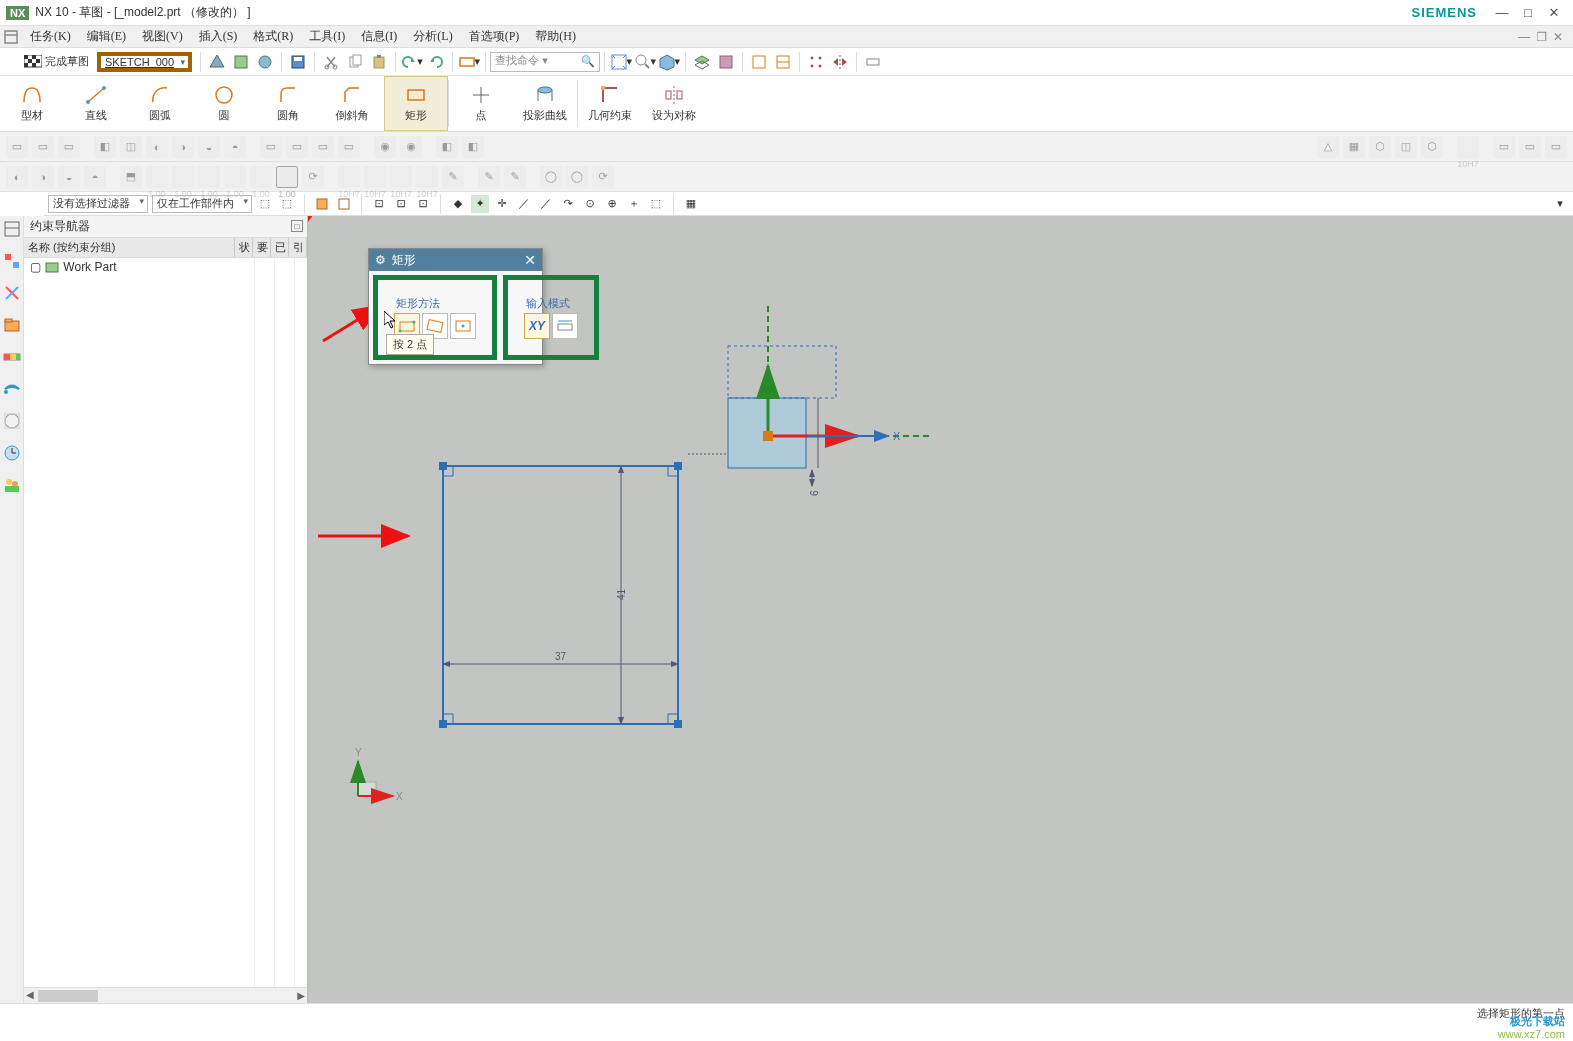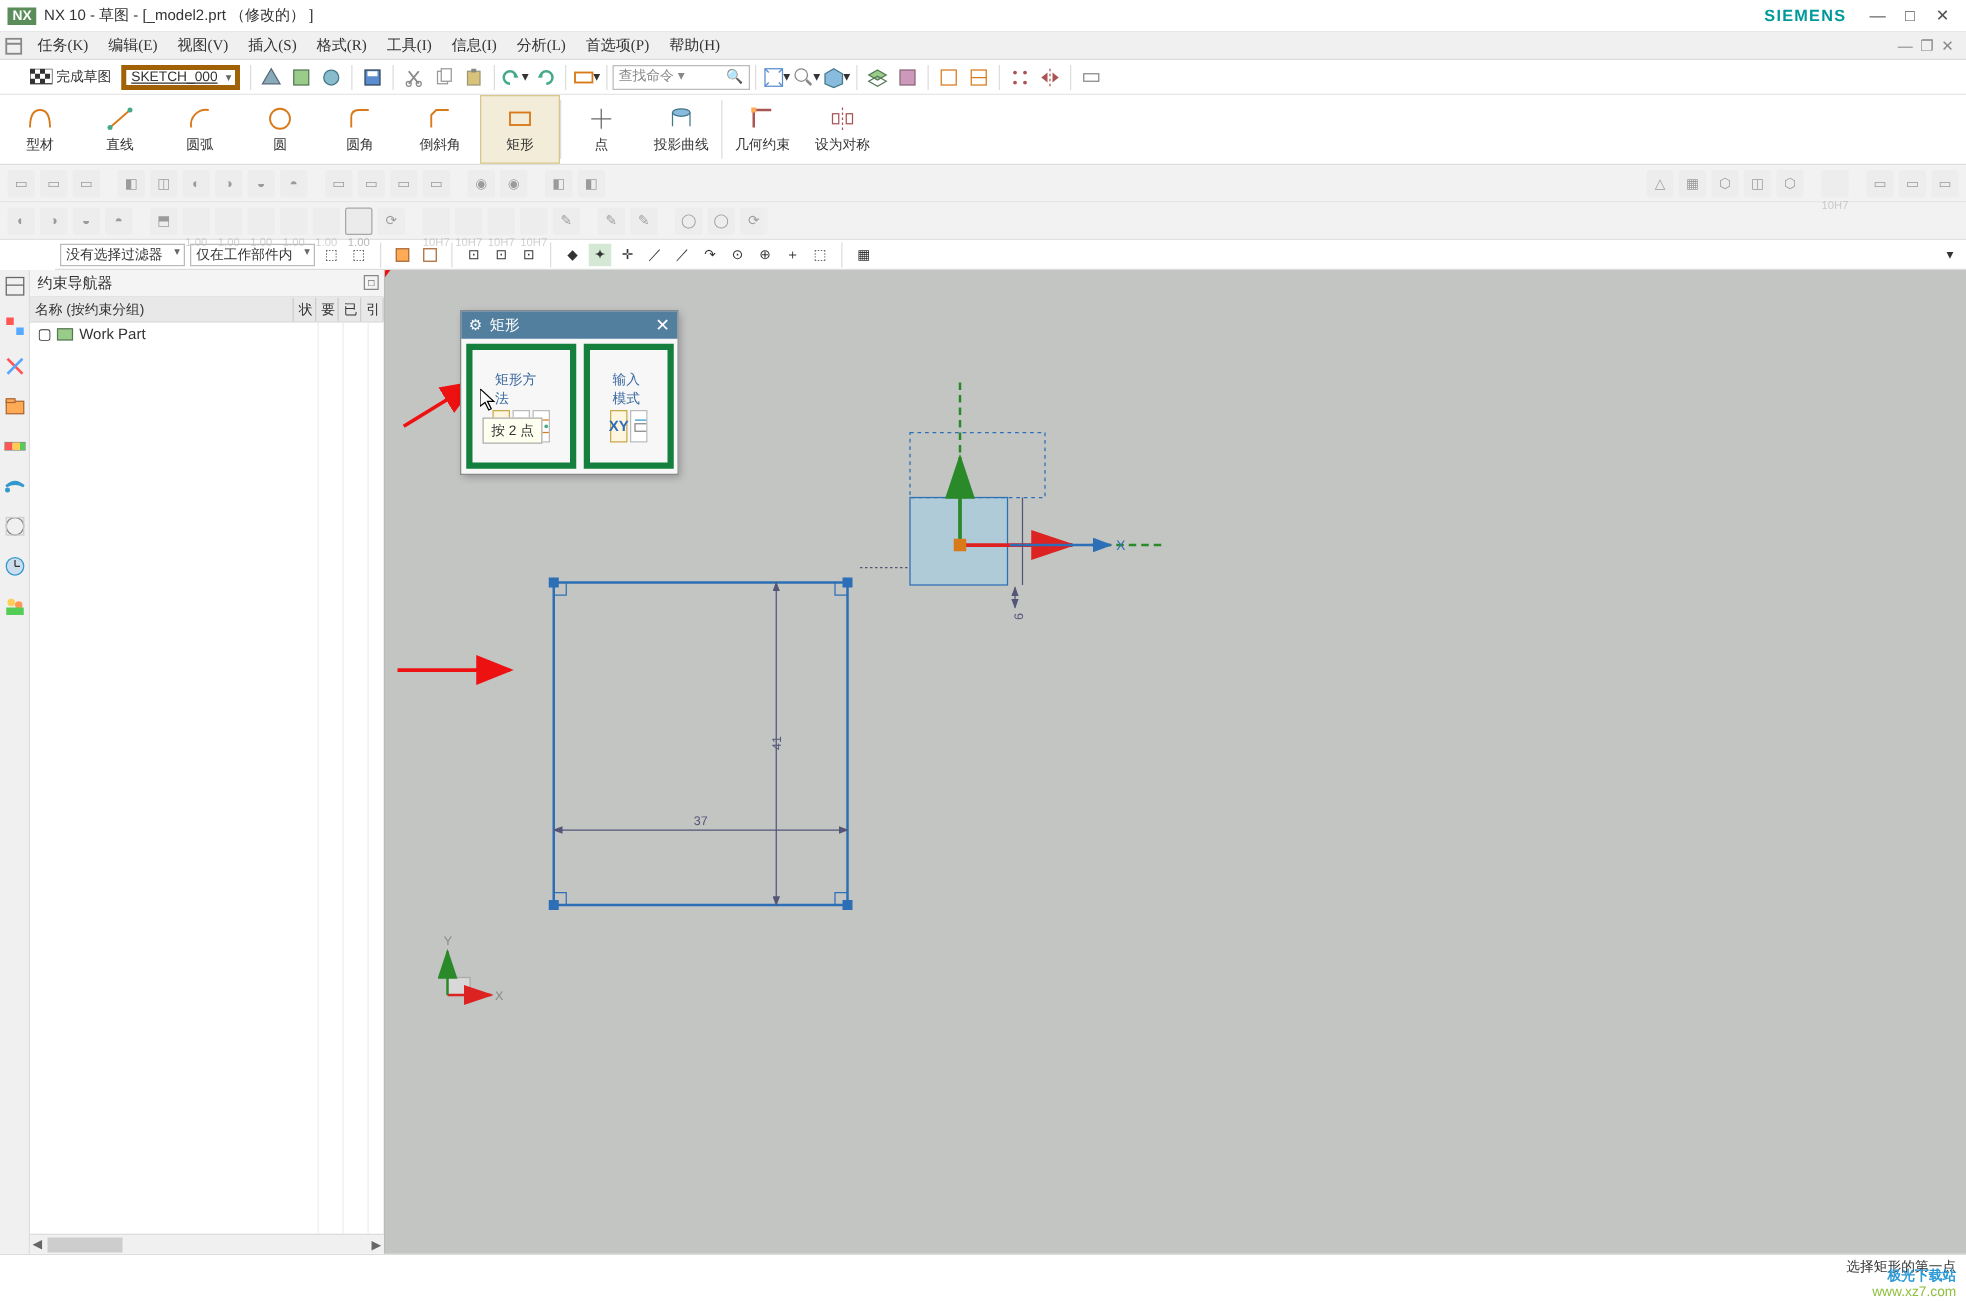--- a/index.html
+++ b/index.html
@@ -65,21 +65,21 @@
 .canvas { flex:1; background:#c3c5c3; position:relative; overflow:hidden;}
 
 .dialog { position:absolute; left:60px; top:32px; width:175px; background:#f7f7f7; border:1px solid #888; box-shadow:2px 2px 6px rgba(0,0,0,0.25);}
 .dlg-title { height:22px; background:#537f9e; color:#fff; display:flex; align-items:center; gap:6px; padding:0 6px; font-size:12px;}
 .dlg-title .gear { font-size:12px;}
 .dlg-title .close { margin-left:auto; cursor:pointer; font-size:14px;}
 .dlg-body { display:flex; padding:4px; gap:6px;}
 .dlg-group { border:5px solid #15803d; padding:16px;}
 .grp-label { font-size:11px; color:#3c6aa0; padding:0 2px 2px;}
 .grp-row { display:flex; gap:2px;}
-.opt { width:14px; height:26px; border:1px solid #bbb; display:flex; align-items:center; justify-content:center; cursor:pointer; background:#fff;}
+.opt { width:26px; height:26px; border:1px solid #bbb; display:flex; align-items:center; justify-content:center; cursor:pointer; background:#fff;font-style:italic;}
 .opt.sel { border:1px solid #c9a94e; background:#fff6e0;}
 .tooltip { position:absolute; left:78px; top:118px; background:#fffff0; border:1px solid #aaa; padding:2px 6px; font-size:11px;}
 
 .statusbar { height:20px; background:#fff; border-top:1px solid #ddd; display:flex; align-items:center; padding:0 8px; font-size:11px;justify-content:flex-end;}
 
 .watermark { position:absolute; right:8px; bottom:0; text-align:right; font-size:11px; line-height:13px; }
 .wm1 { color:#2e9ad6; font-weight:bold;}
 .wm2 { color:#8fbf3f;}
 
 

